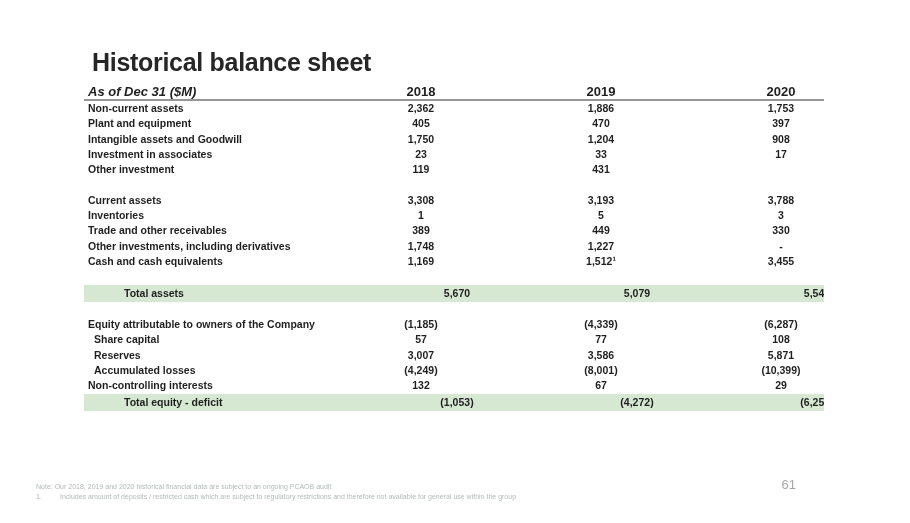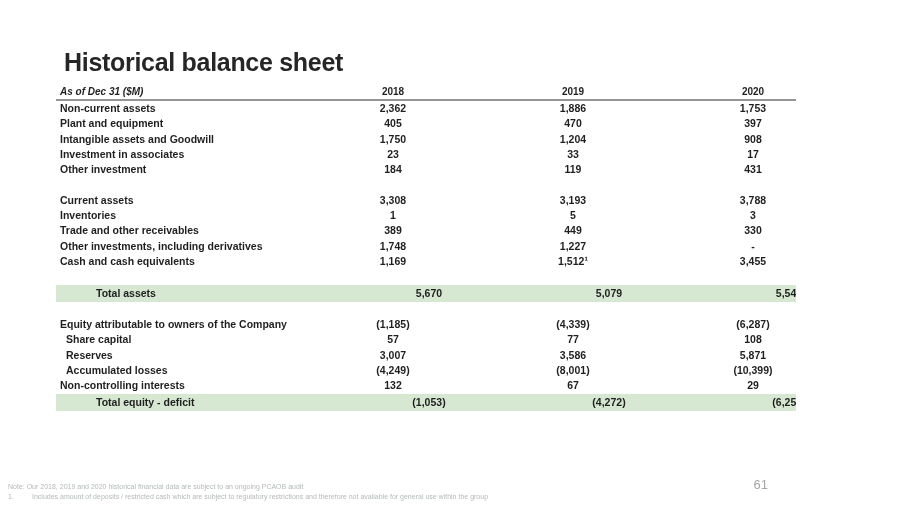--- a/index.html
+++ b/index.html
@@ -5,30 +5,30 @@
   :root{
     --highlight:#d6e8d2;
     --rule:#969696;
     --text:#1f1f1f;
     --fnote:#b3bab6;
     --pgnum:#a6a6a6;
   }
   html,body{margin:0;padding:0;background:#ffffff;}
   .slide{
     position:relative;width:796px;height:523px;background:#ffffff;
-    font-family:"Liberation Sans",sans-serif;color:var(--text);overflow:hidden;
+    font-family:"Liberation Sans",sans-serif;color:var(--text);overflow:hidden;margin-left:28px;
   }
   .title{
     position:absolute;left:64px;top:48px;margin:0;
     font-size:25px;font-weight:700;color:#262626;letter-spacing:-0.3px;
   }
   .table{position:absolute;left:56px;top:84px;width:787px;font-size:10.5px;}
   .thead{
     display:grid;grid-template-columns:247px 180px 180px 180px;
-    height:15px;line-height:15px;border-bottom:2px solid var(--rule);font-weight:700;font-size:10px;
+    height:15px;line-height:15px;border-bottom:2px solid var(--rule);font-weight:700;font-size:13px;
   }
   .hlabel{font-style:italic;padding-left:4px;white-space:nowrap;}
   .hyear{text-align:center;}
   .row{display:grid;grid-template-columns:247px 180px 180px 180px;height:15.3px;line-height:15.3px;font-weight:bold;}
   .row .label{padding-left:4px;white-space:nowrap;}
   .row .val{text-align:center;}
   .row.section{font-weight:700;}
   .row.item-indent .label{padding-left:10px;}
   .row.total{font-weight:700;height:17px;line-height:17px;background:var(--highlight);padding-left:36px;}
   .spacer{height:15.4px;}
@@ -76,21 +76,20 @@
           <div class="val">908</div>
         </div>
         <div class="row item">
           <div class="label">Investment in associates</div>
           <div class="val">23</div>
           <div class="val">33</div>
           <div class="val">17</div>
         </div>
         <div class="row item">
           <div class="label">Other investment</div>
-          <div class="val">184</div>
           <div class="val">119</div>
           <div class="val">431</div>
         </div>
         <div class="spacer"></div>
         <div class="row section">
           <div class="label">Current assets</div>
           <div class="val">3,308</div>
           <div class="val">3,193</div>
           <div class="val">3,788</div>
         </div>

